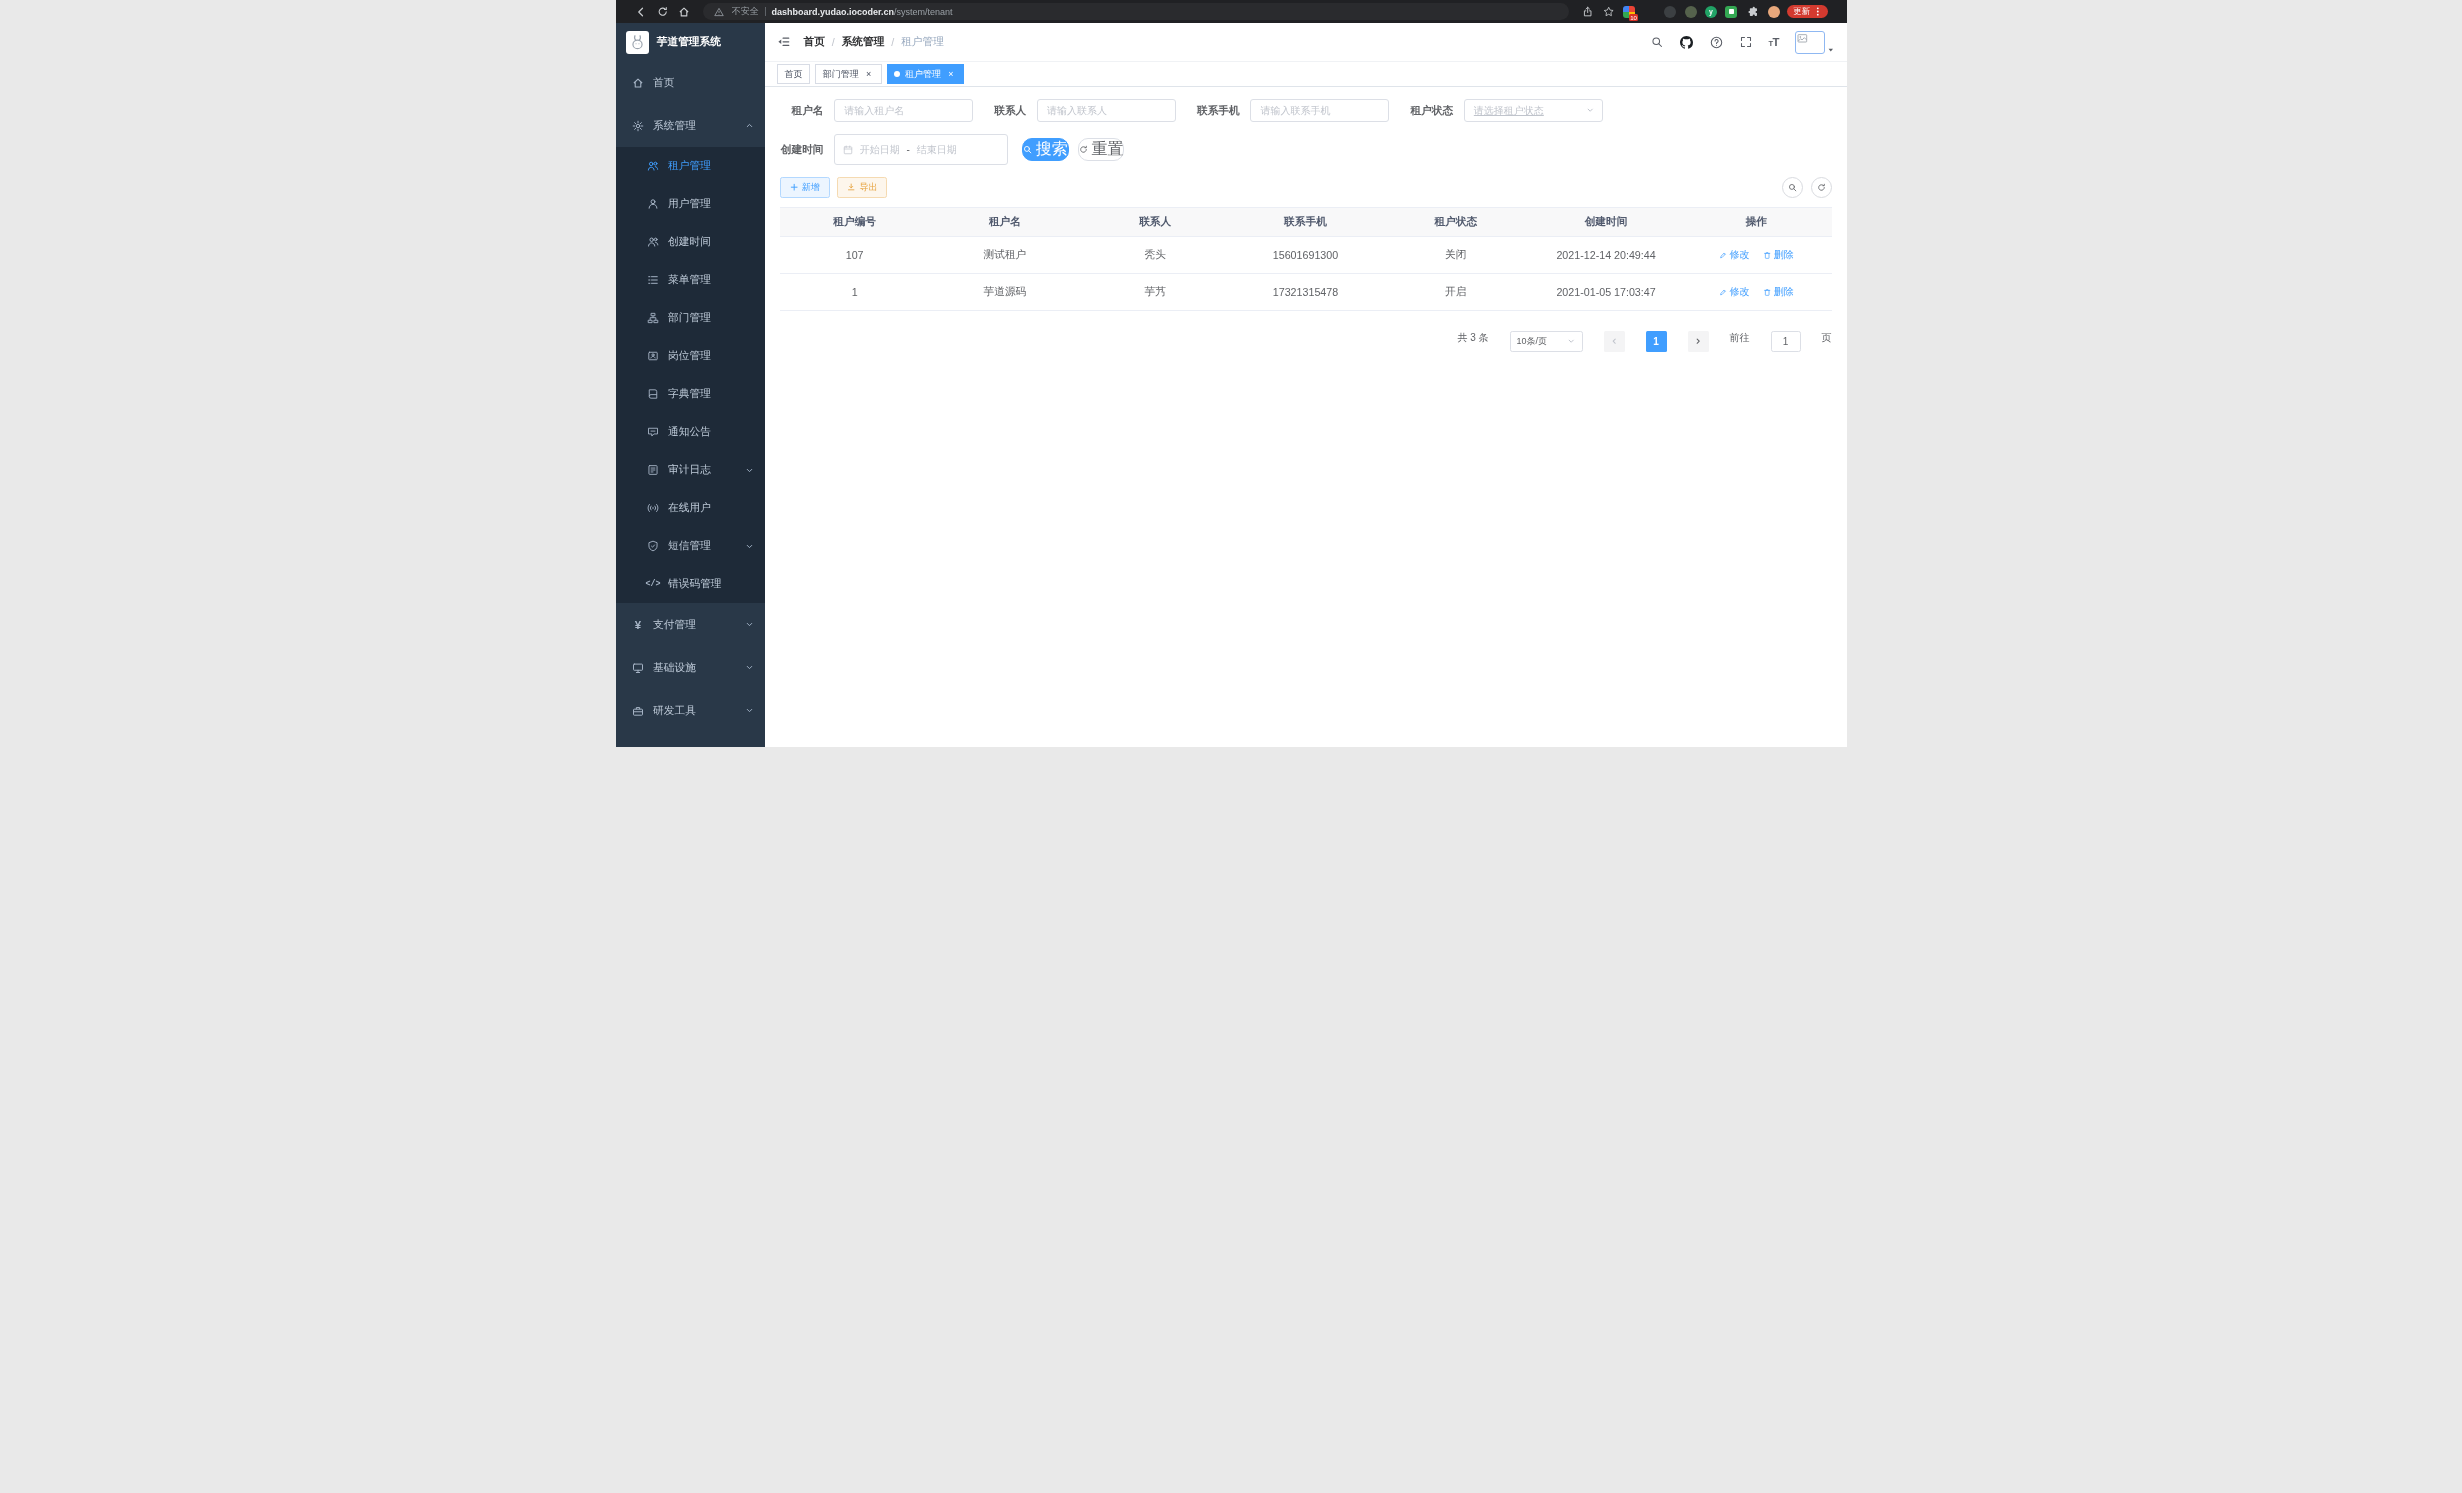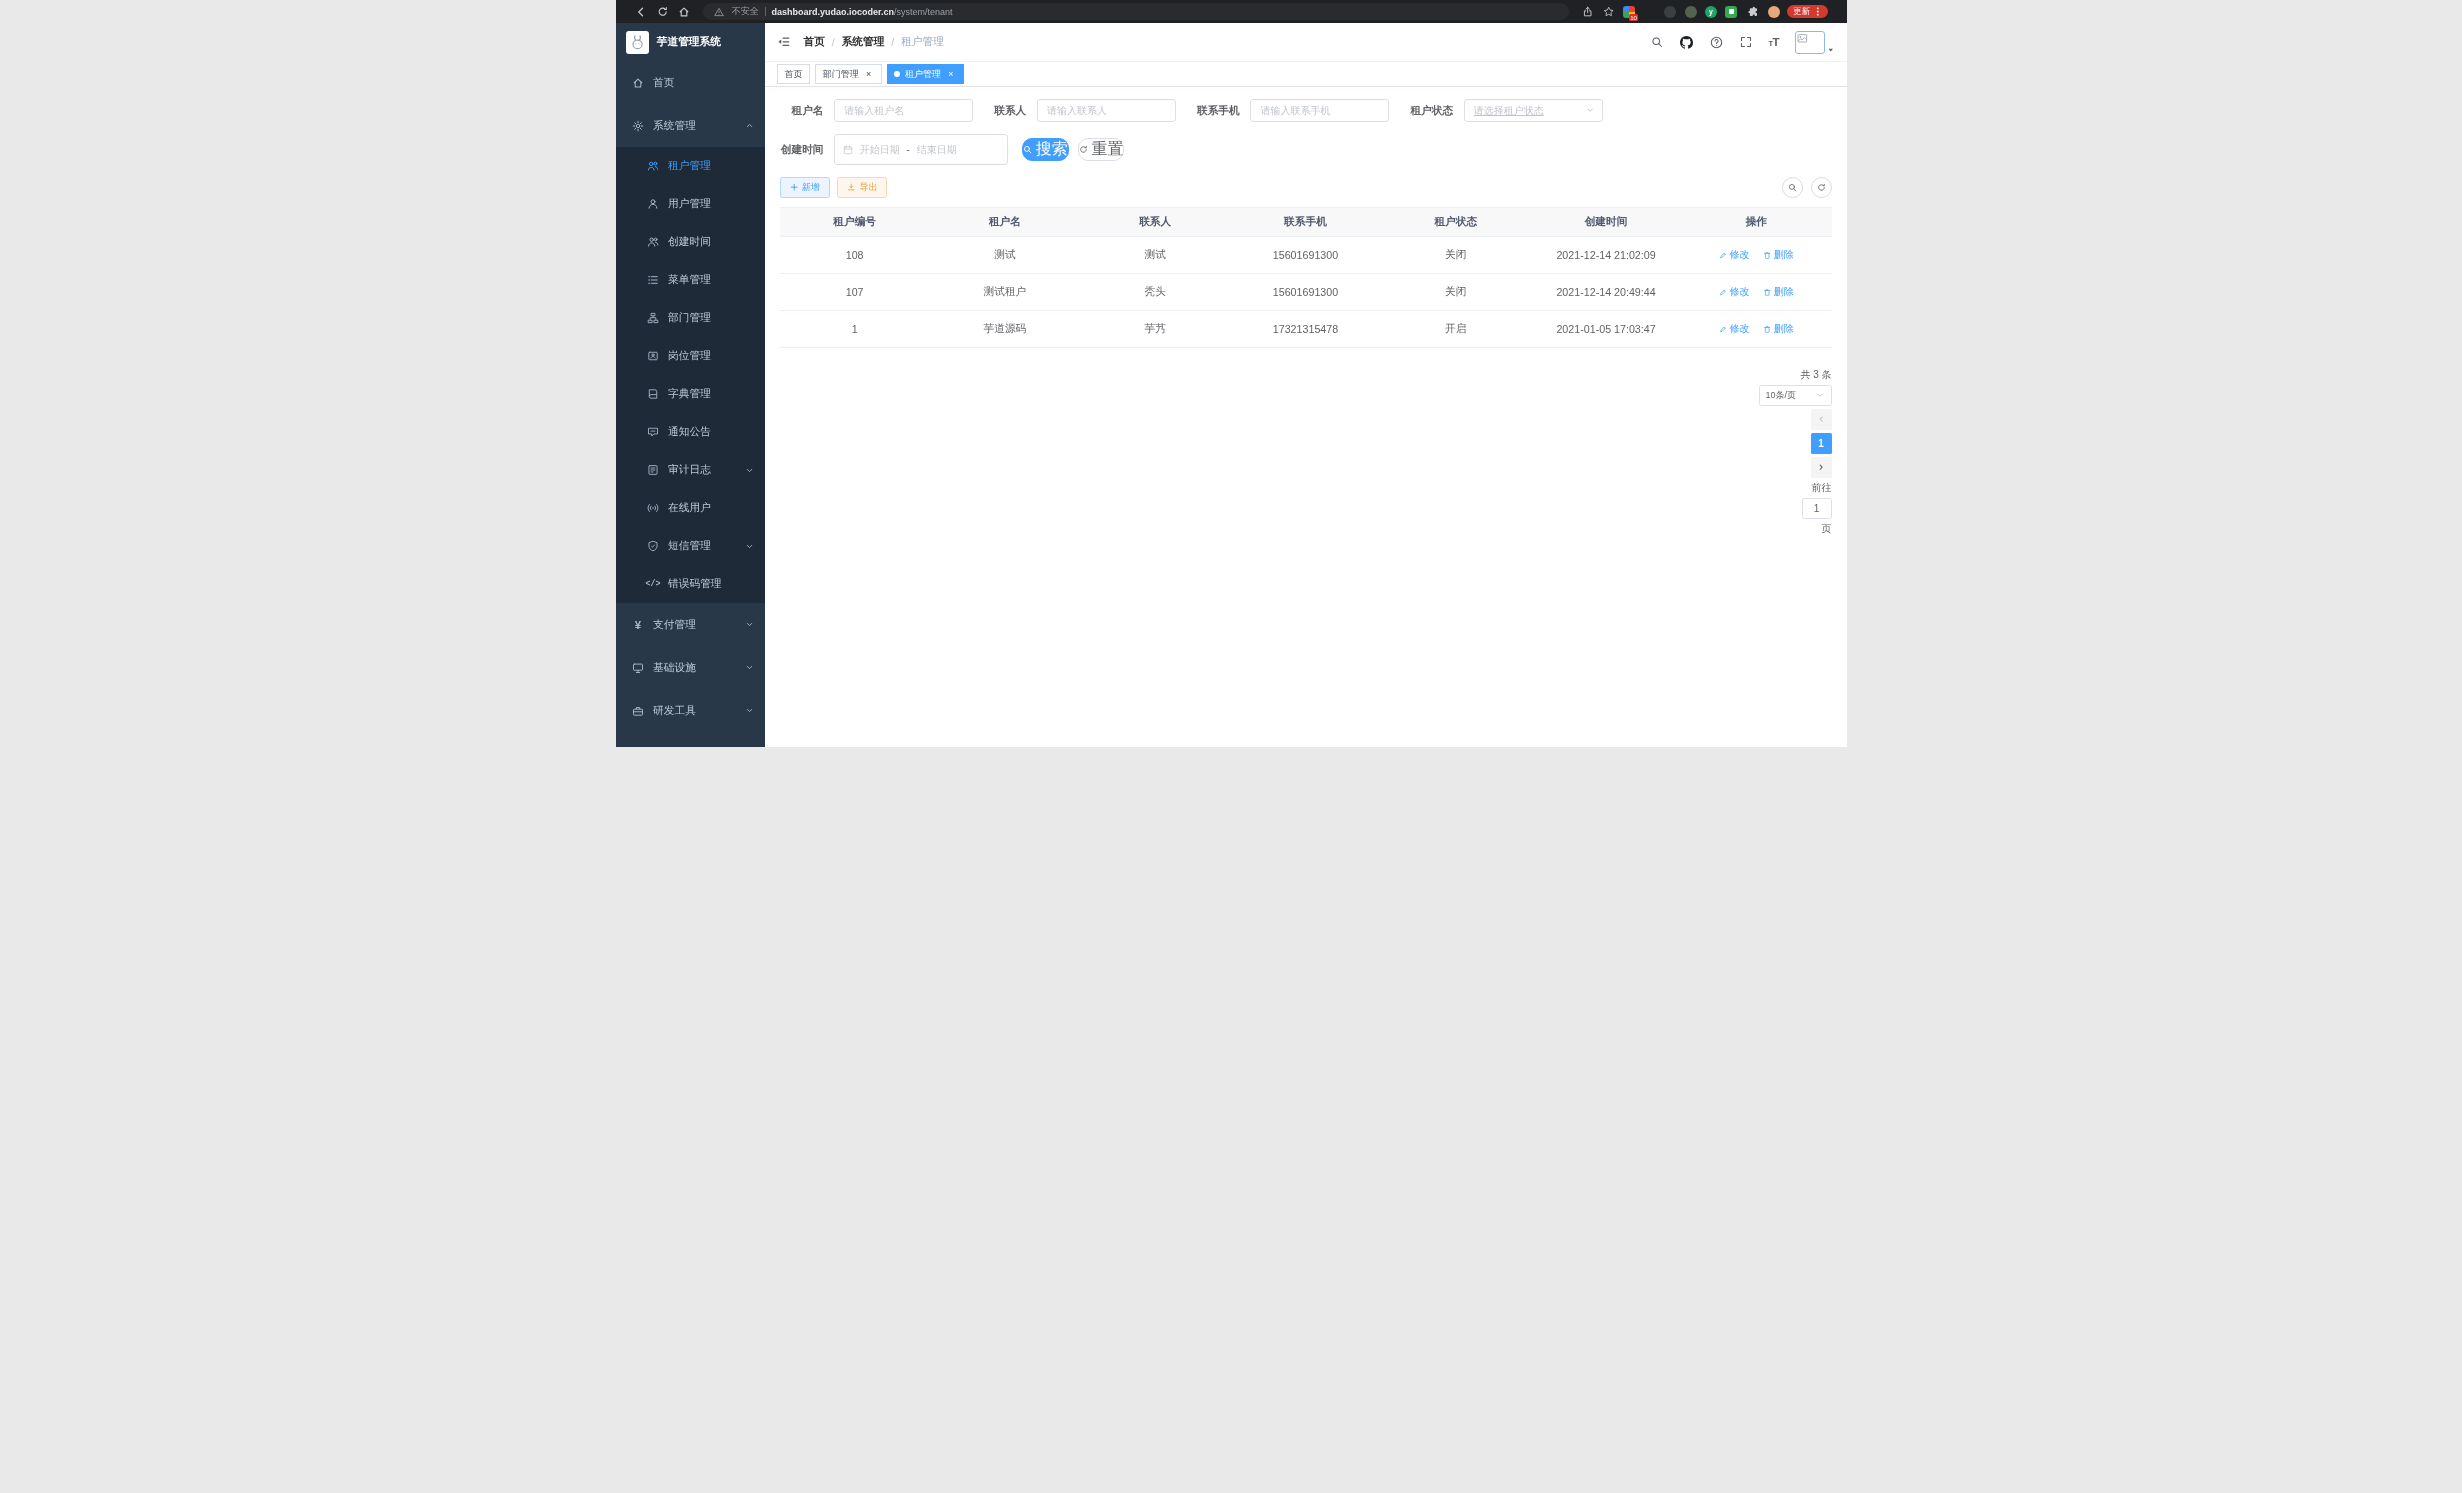--- a/index.html
+++ b/index.html
@@ -83,21 +83,21 @@
   .btn-row { display:flex; align-items:center; margin-bottom:9px; }
   .right-tools { margin-left:auto; display:flex; gap:7.6px; }
   .circle-btn { width:21px; height:21px; border-radius:50%; border:0.8px solid #d9dbe0; background:#fff; display:flex; align-items:center; justify-content:center; color:#606266; cursor:pointer; }
 
   table.grid { width:100%; border-collapse:collapse; table-layout:fixed; font-size:10.7px; }
   table.grid th { background:#f8f8f9; color:#515a6e; font-weight:700; height:29px; text-align:center; border-top:0.8px solid #ebeef5; border-bottom:0.8px solid #ebeef5; }
   table.grid td { height:37px; text-align:center; color:#606266; border-bottom:0.8px solid #ebeef5; }
   .op-link { color:#409EFF; font-size:10px; display:inline-flex; align-items:center; gap:2.3px; cursor:pointer; }
   .op-link + .op-link { margin-left:10.7px; }
 
-  .pagination { display:flex; align-items:flex-end; justify-content:flex-end; gap:3px; margin-top:20px; font-size:10px; color:#606266;flex-direction:column; }
+  .pagination { display:flex; align-items:flex-start; justify-content:flex-end; gap:21px; margin-top:20px; font-size:10px; color:#606266; }
   .psize { width:73px; height:21px; border:0.8px solid #dcdfe6; border-radius:2.3px; display:flex; align-items:center; justify-content:space-between; padding:0 6px; font-size:9px; color:#606266; cursor:pointer; background:#fff; }
   .pbtn { min-width:21px; height:21px; border-radius:1.5px; background:#f4f4f5; display:flex; align-items:center; justify-content:center; color:#606266; cursor:pointer; font-size:10px; }
   .pbtn.disabled { color:#c0c4cc; cursor:default; }
   .pbtn.pactive { background:#409EFF; color:#fff; font-weight:700; }
   .goto-input { width:30px; height:21px; border:0.8px solid #dcdfe6; border-radius:2.3px; text-align:center; font-size:10px; color:#606266; outline:none; font-family:inherit; }
 </style>
 </head>
 <body>
 
 <div class="screen">
@@ -540,43 +540,20 @@
               <th>租户编号</th>
               <th>租户名</th>
               <th>联系人</th>
               <th>联系手机</th>
               <th>租户状态</th>
               <th>创建时间</th>
               <th>操作</th>
             </tr>
           </thead>
           <tbody>
-            <tr>
-              <td>108</td>
-              <td>测试</td>
-              <td>测试</td>
-              <td>15601691300</td>
-              <td>关闭</td>
-              <td>2021-12-14 21:02:09</td>
-              <td>
-                <span class="op-link">
-                    <svg width="8.4" height="8.4" viewBox="0 0 16 16" fill="none" stroke="currentColor" stroke-width="1.3" stroke-linejoin="round">
-                      <path d="M3 13l.8-3L10 3.8l2.2 2.2L6 12.2 3 13z"></path>
-                      <path d="M9 4.8l2.2 2.2"></path>
-                    </svg>
-                    <span>修改</span>
-                  </span>
-                <span class="op-link">
-                    <svg width="8.4" height="8.4" viewBox="0 0 16 16" fill="none" stroke="currentColor" stroke-width="1.3" stroke-linecap="round">
-                      <path d="M3 4.5h10M6.5 4.5V3h3v1.5M4.5 4.5V13a1 1 0 0 0 1 1h5a1 1 0 0 0 1-1V4.5"></path>
-                    </svg>
-                    <span>删除</span>
-                  </span>
-              </td>
-            </tr>
             <tr>
               <td>107</td>
               <td>测试租户</td>
               <td>秃头</td>
               <td>15601691300</td>
               <td>关闭</td>
               <td>2021-12-14 20:49:44</td>
               <td>
                 <span class="op-link">
                     <svg width="8.4" height="8.4" viewBox="0 0 16 16" fill="none" stroke="currentColor" stroke-width="1.3" stroke-linejoin="round">

